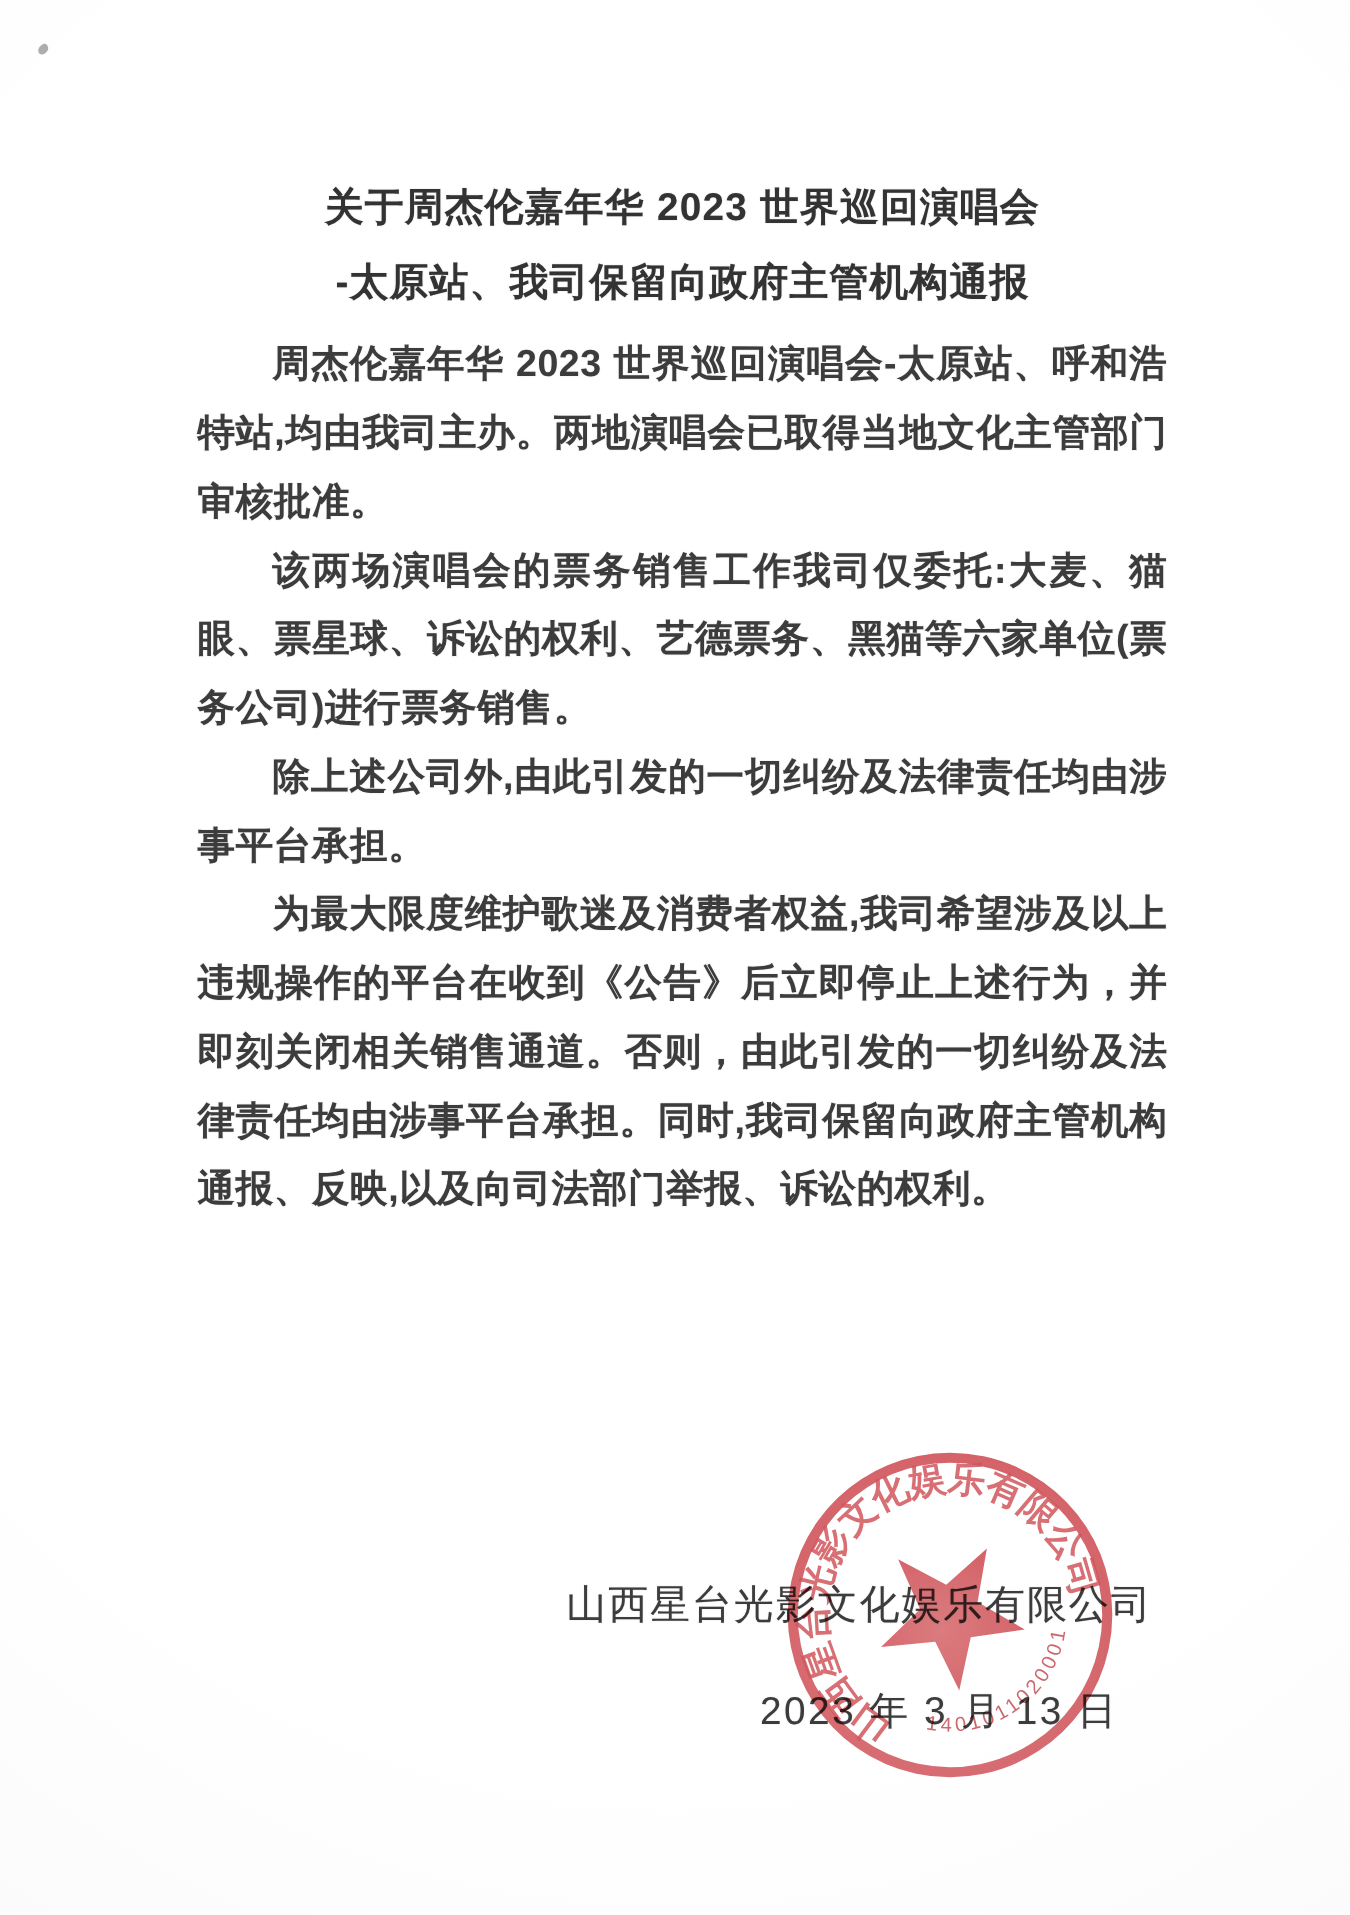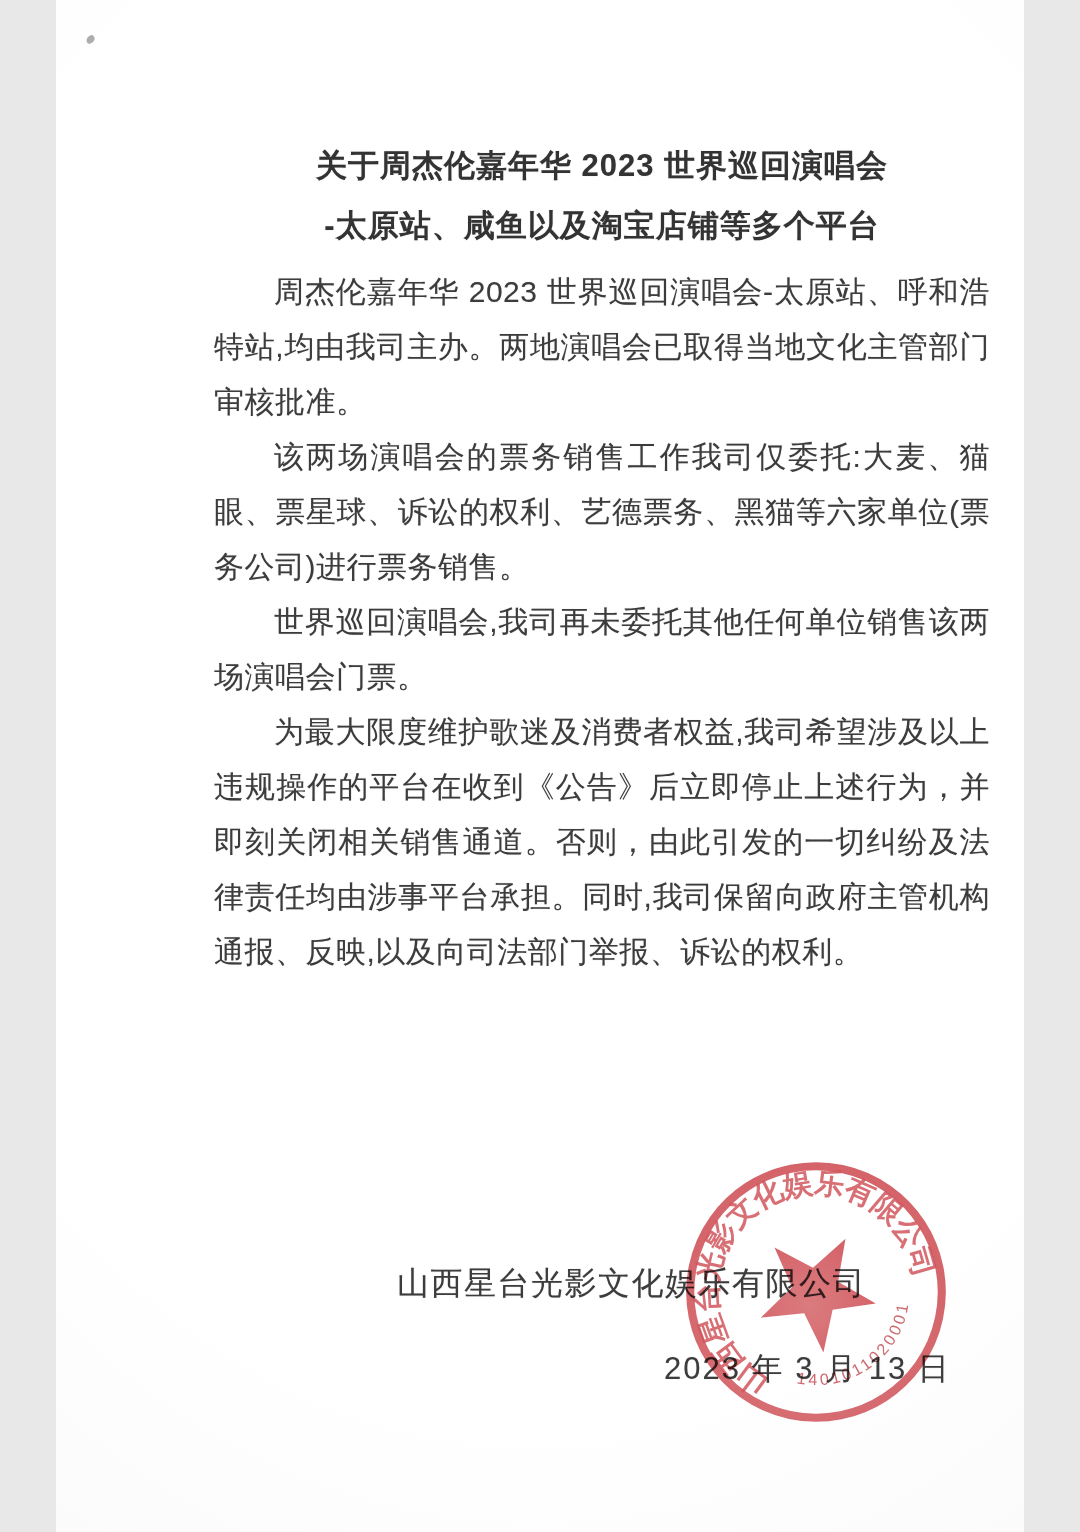--- a/index.html
+++ b/index.html
@@ -1,20 +1,20 @@
 <!DOCTYPE html>
 <html><head>
 <meta charset="utf-8">
 <style>
   html, body { margin: 0; padding: 0; }
   body { background: #e8e8e8; }
 
   .page {
     position: relative;
-    width: 968px;
+    width: 1080px;
     height: 1532px;
     margin: 0 auto;
     overflow: hidden;
     background:
       radial-gradient(ellipse 120% 90% at 50% 42%, #ffffff 55%, #fbfbfb 80%, #f4f4f5 100%);
     font-family: "Liberation Sans", "DejaVu Sans", sans-serif;
     color: #3c3c3c;
   }
 
   
@@ -49,21 +49,21 @@
   .doc-body p {
     margin: 0;
     text-indent: 2em;
     font-size: 30px;
     line-height: 55px;
     text-align: justify;
     letter-spacing: 0.5px;
     color: #3c3c3c;
     text-shadow: 0 0 1px rgba(70,70,70,0.3);
   }
-  .doc-body { margin-top: 8px; }
+  .doc-body { margin-top: 8px; font-weight: bold; }
 
   .sig-company {
     position: absolute;
     top: 1262px;
     right: 158px;
     font-size: 32px;
     letter-spacing: 1.5px;
     color: #3c3c3c;
     text-shadow: 0 0 1px rgba(70,70,70,0.3);
     white-space: nowrap;
@@ -93,25 +93,25 @@
 </style>
 </head>
 <body>
 
 <div class="page">
 
   <div class="speck"></div>
 
   <div class="content">
     <h1 class="doc-title">关于周杰伦嘉年华 2023 世界巡回演唱会</h1>
-    <h1 class="doc-title">-太原站、咸鱼以及淘宝店铺等多个平台</h1>
+    <h1 class="doc-title">-太原站、我司保留向政府主管机构通报</h1>
     <div class="doc-body" id="doc-body">
         <p>周杰伦嘉年华 2023 世界巡回演唱会-太原站、呼和浩特站,均由我司主办。两地演唱会已取得当地文化主管部门审核批准。</p>
         <p>该两场演唱会的票务销售工作我司仅委托:大麦、猫眼、票星球、诉讼的权利、艺德票务、黑猫等六家单位(票务公司)进行票务销售。</p>
-        <p>世界巡回演唱会,我司再未委托其他任何单位销售该两场演唱会门票。</p>
+        <p>除上述公司外,由此引发的一切纠纷及法律责任均由涉事平台承担。</p>
         <p>为最大限度维护歌迷及消费者权益,我司希望涉及以上违规操作的平台在收到《公告》后立即停止上述行为，并即刻关闭相关销售通道。否则，由此引发的一切纠纷及法律责任均由涉事平台承担。同时,我司保留向政府主管机构通报、反映,以及向司法部门举报、诉讼的权利。</p>
       </div>
   </div>
 
   <div class="sig-company">山西星台光影文化娱乐有限公司</div>
 
   <div class="sig-date">2023 年 3 月 13 日</div>
 
   <svg class="seal" viewBox="0 0 280 280" xmlns="http://www.w3.org/2000/svg">
     <defs>

